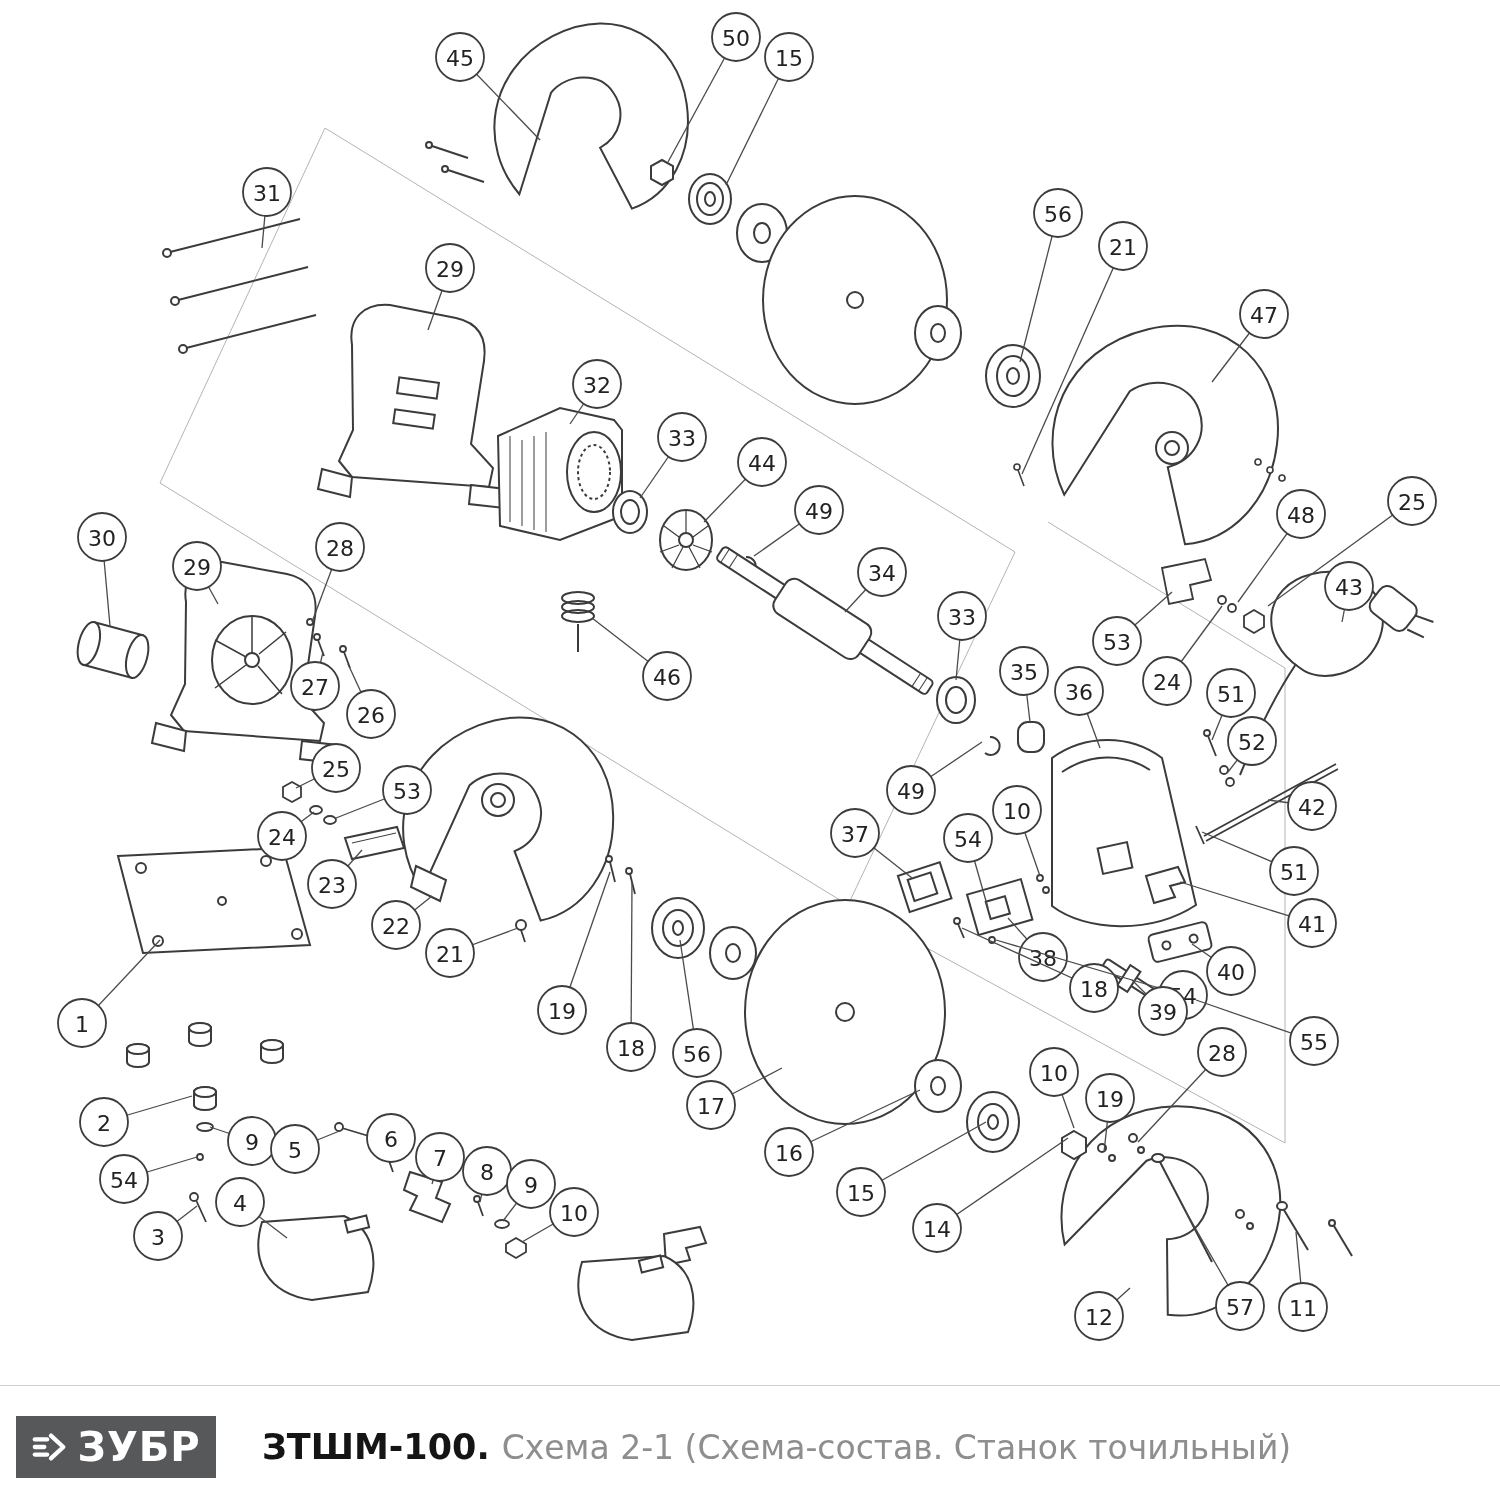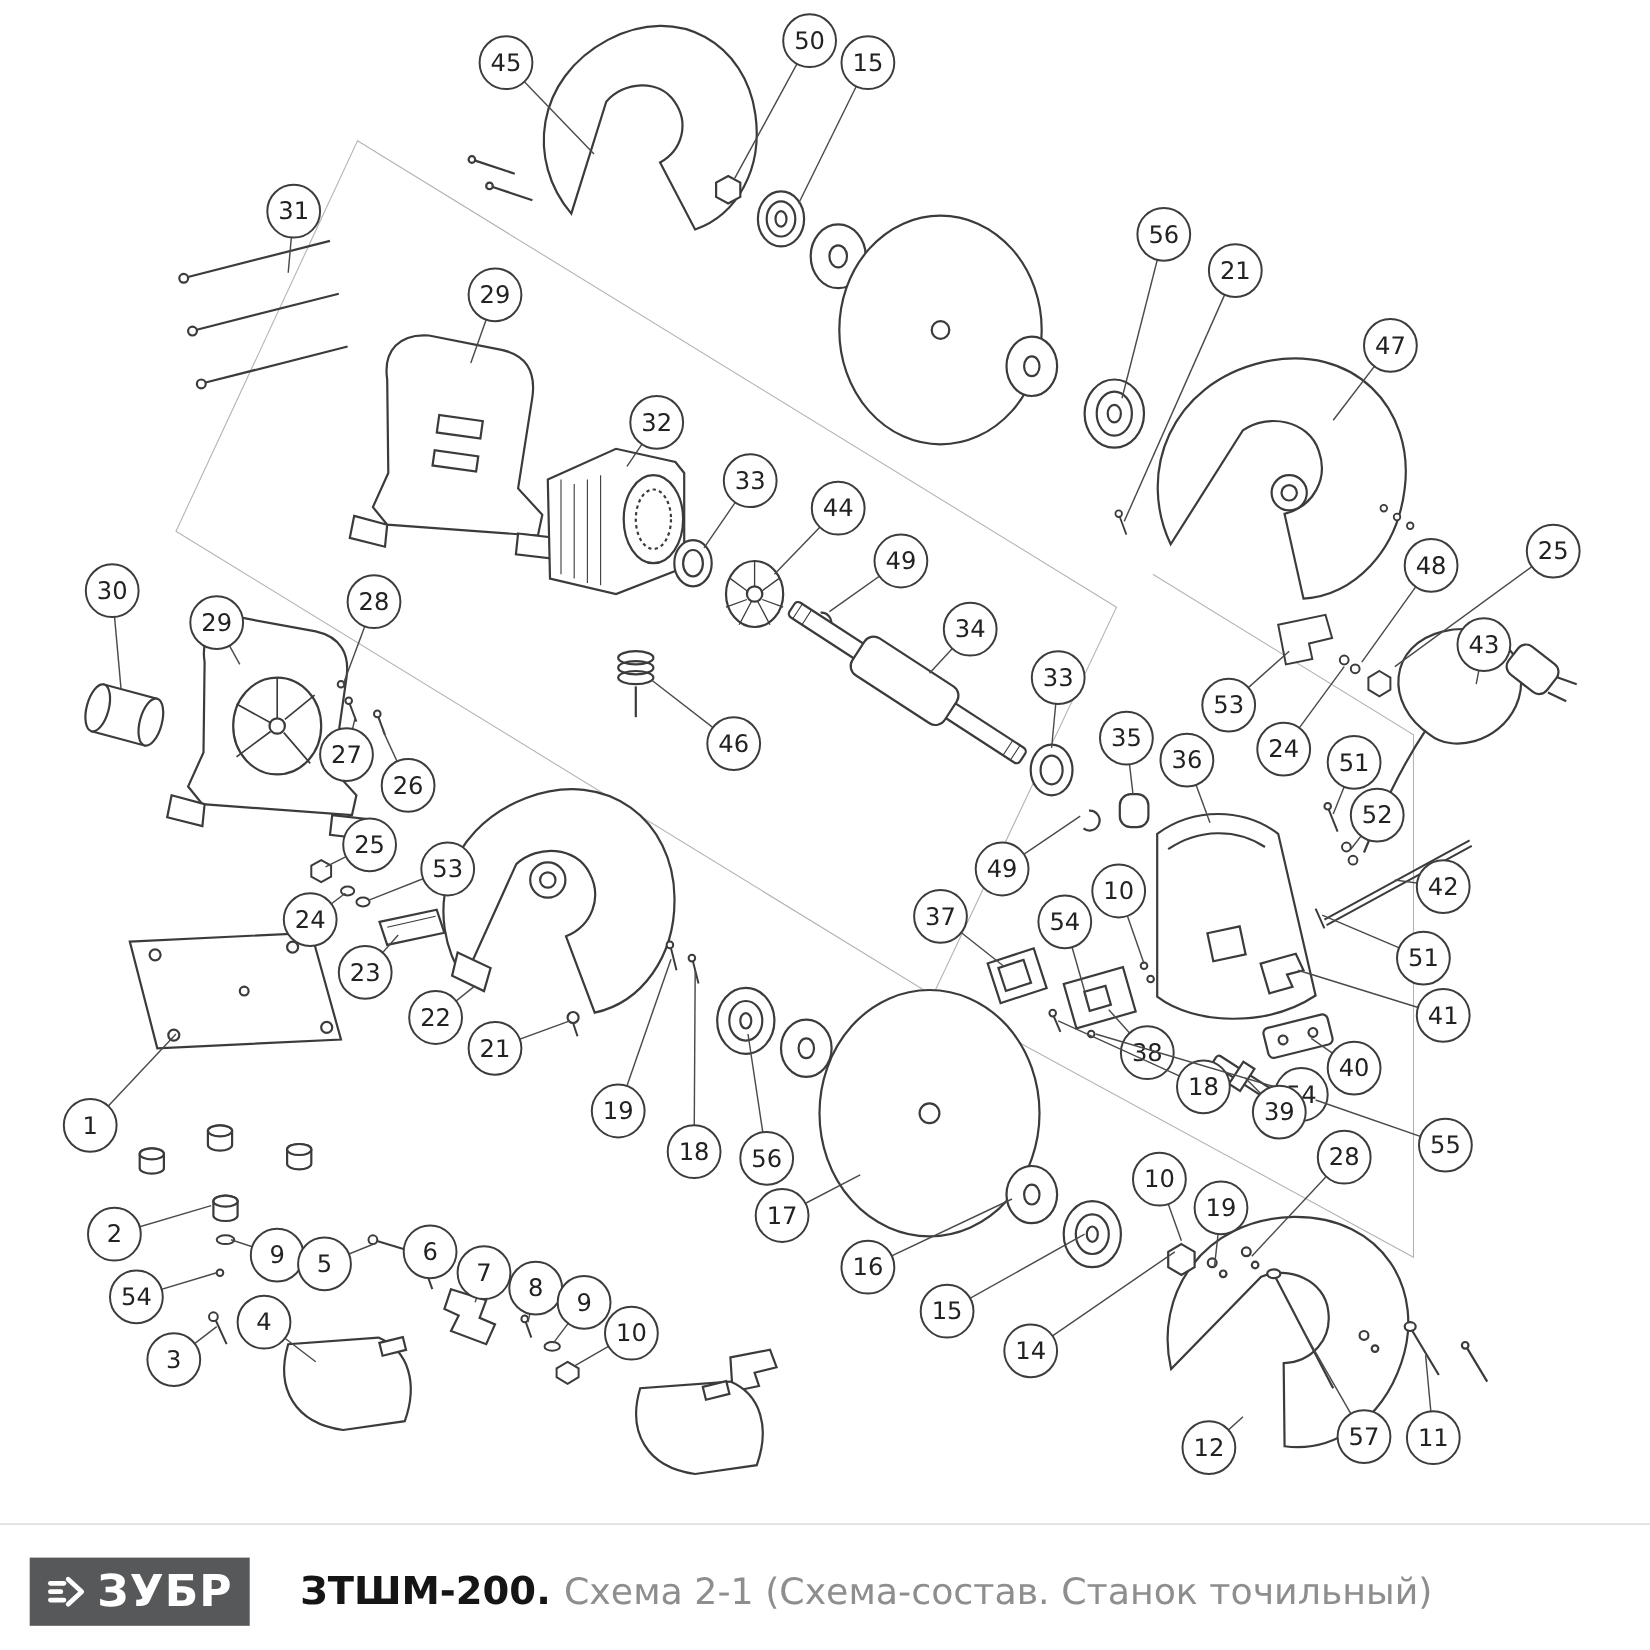--- a/index.html
+++ b/index.html
@@ -3,21 +3,21 @@
 <meta charset="utf-8">
 <style>
   html,body{margin:0;padding:0;}
   body{width:1500px;height:1500px;background:#fff;font-family:"DejaVu Sans","Liberation Sans",sans-serif;}
   .page{position:relative;width:1500px;height:1500px;overflow:hidden;background:#fff;}
   svg.layer{position:absolute;left:0;top:0;}
   .leader{stroke:#4a4a4a;stroke-width:1.3;fill:none;}
   .balloon{fill:#ffffff;stroke:#3c3c3c;stroke-width:1.8;}
   .balloon-num{font-family:"DejaVu Sans",sans-serif;font-size:22px;fill:#222;text-anchor:middle;dominant-baseline:central;}
   .footer{position:absolute;left:0;top:1385px;width:1500px;height:115px;background:#fff;border-top:1px solid #cfcfcf;box-sizing:border-box;}
-  .footer-row{display:flex;align-items:center;gap:46px;margin:30px 0 0 27px;}
+  .footer-row{display:flex;align-items:center;gap:46px;margin:30px 0 0 16px;}
   .logo-badge{width:200px;height:62px;background:#57585a;display:flex;align-items:center;justify-content:center;gap:8px;flex:0 0 auto;}
   .logo-icon{width:38px;height:38px;}
   .logo-text{color:#fff;font-weight:bold;font-size:40px;letter-spacing:1px;}
   .caption{white-space:nowrap;}
   .model{font-size:35px;font-weight:bold;color:#151515;}
   .subtitle{font-size:33px;color:#8e8e8e;margin-left:12px;}
 </style>
 </head>
 <body>
 
@@ -690,18 +690,18 @@
           <g stroke="#fff" stroke-width="4.5" fill="none" stroke-linecap="round" stroke-linejoin="round">
             <path d="M4 12 h13"></path>
               <path d="M4 20 h10"></path>
               <path d="M4 28 h13"></path>
               <path d="M21 8 l13 12 -13 12"></path>
           </g>
         </svg>
         <span class="logo-text">ЗУБР</span>
       </div>
       <div class="caption">
-        <span class="model">ЗТШМ-200.</span><span class="subtitle">Схема 2-1 (Схема-состав. Станок точильный)</span>
+        <span class="model">ЗТШМ-100.</span><span class="subtitle">Схема 2-1 (Схема-состав. Станок точильный)</span>
       </div>
     </div>
   </div>
 
 </div>
 
 </body></html>

